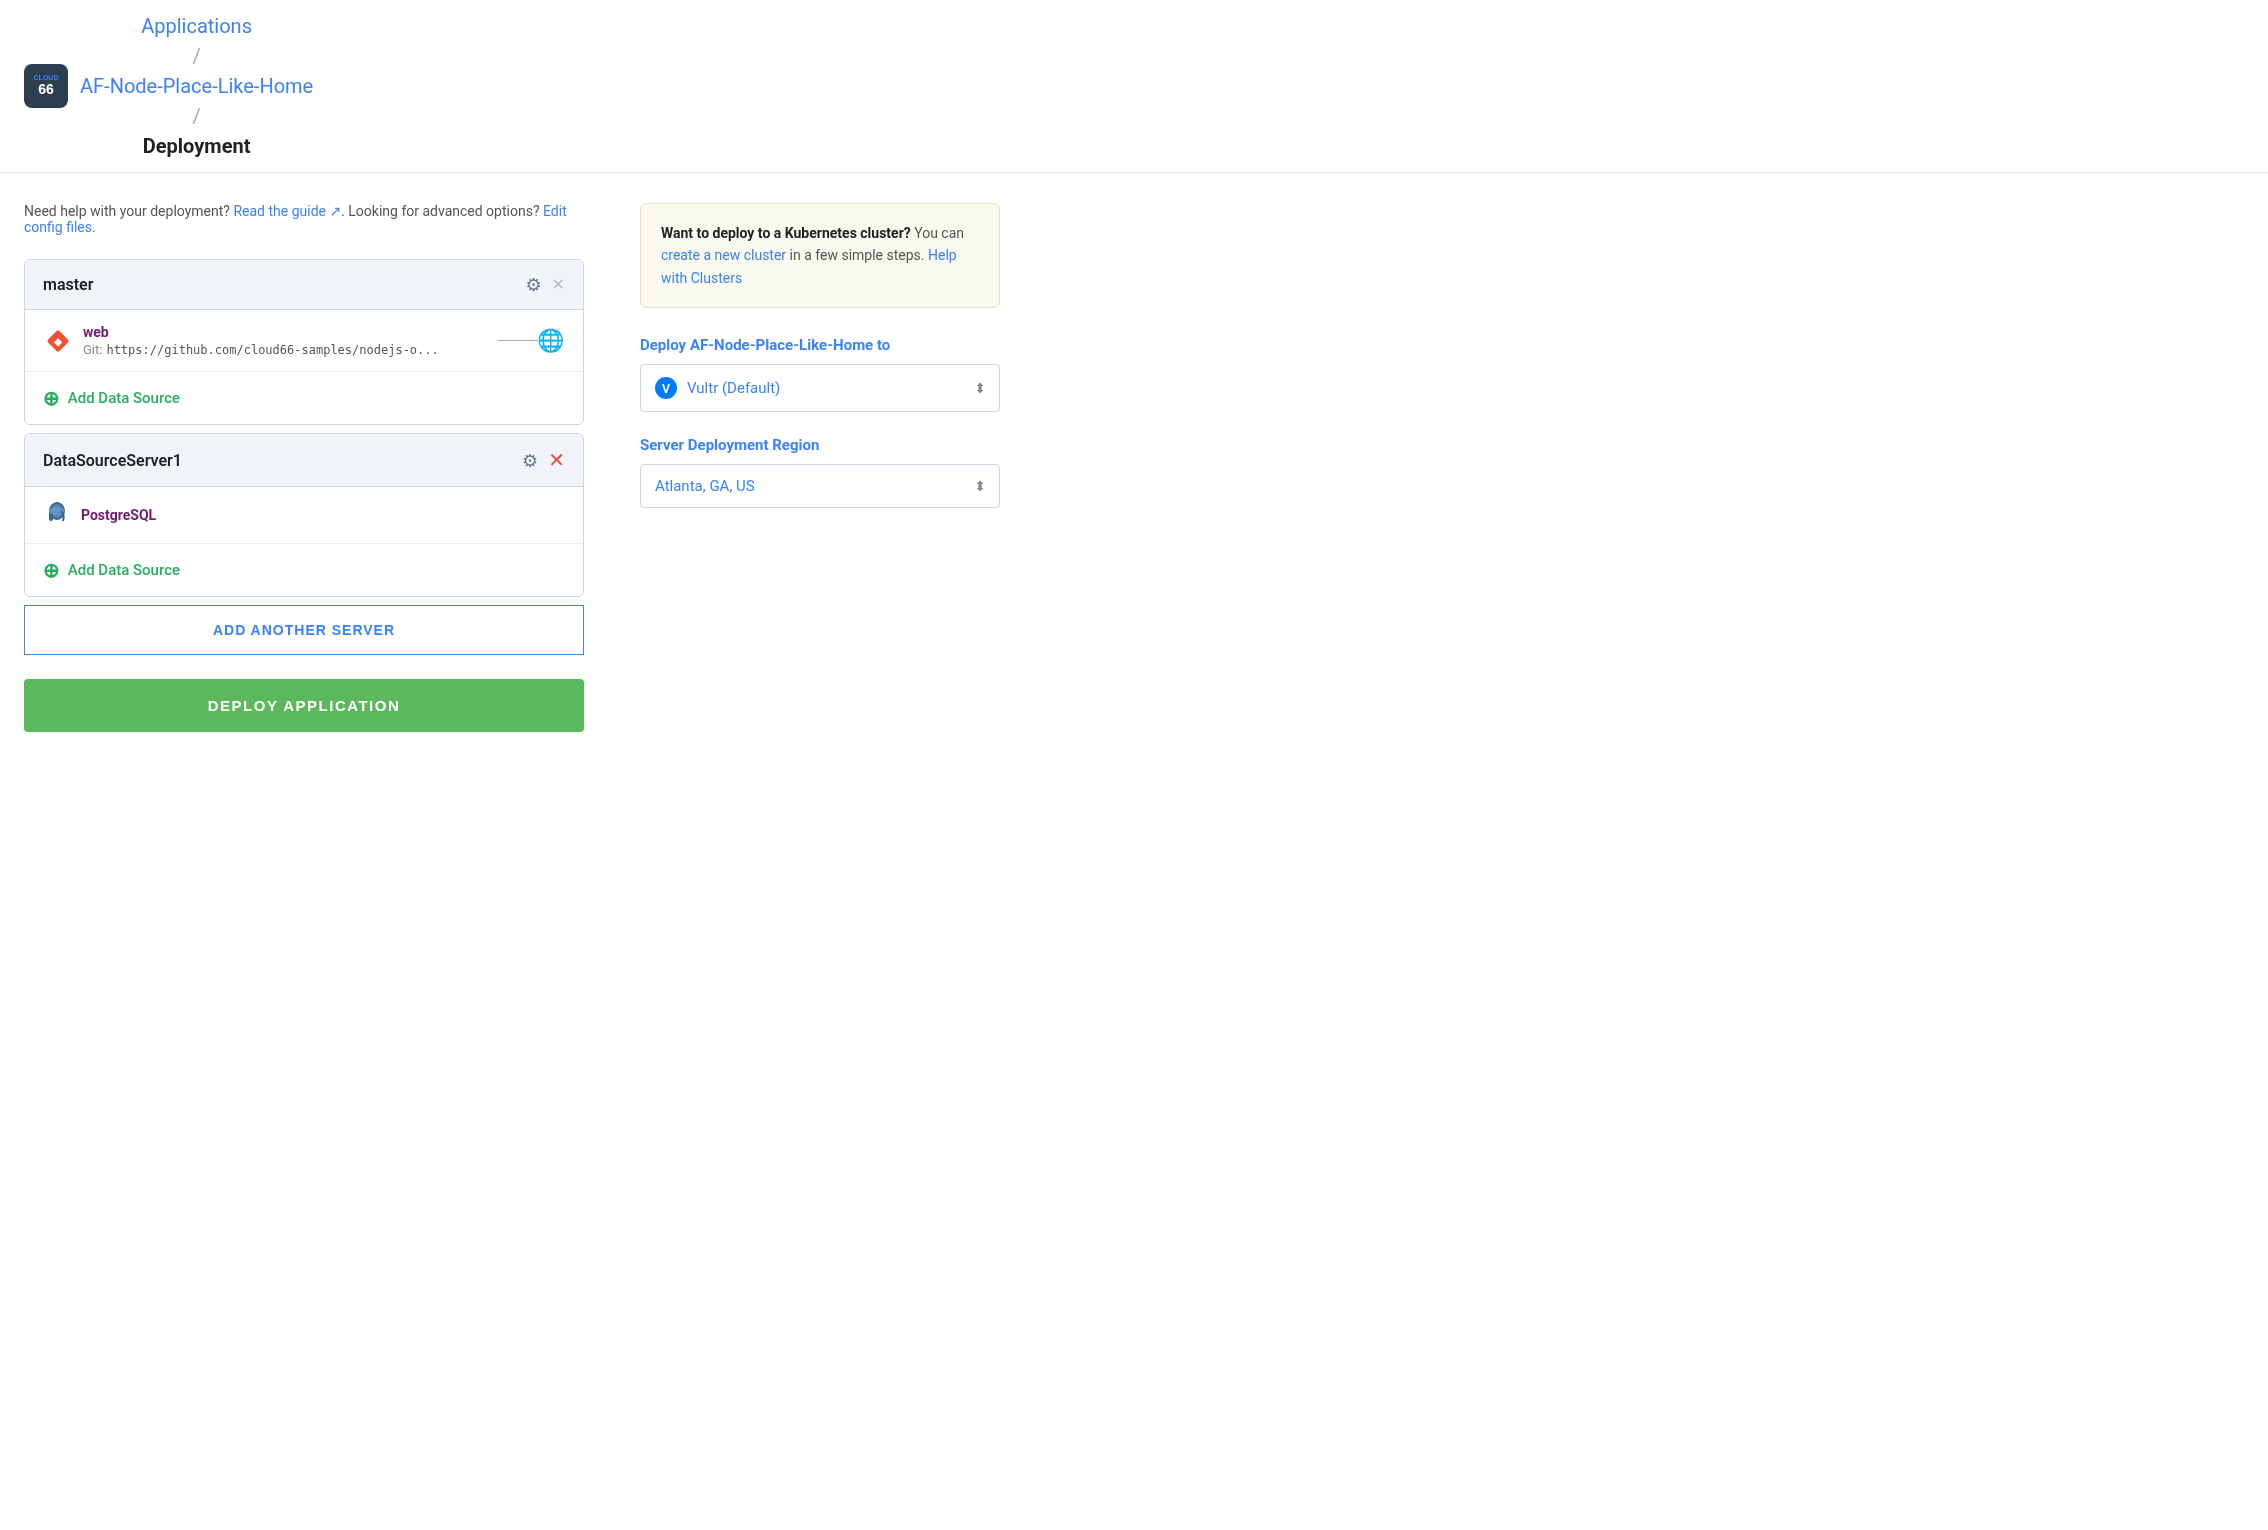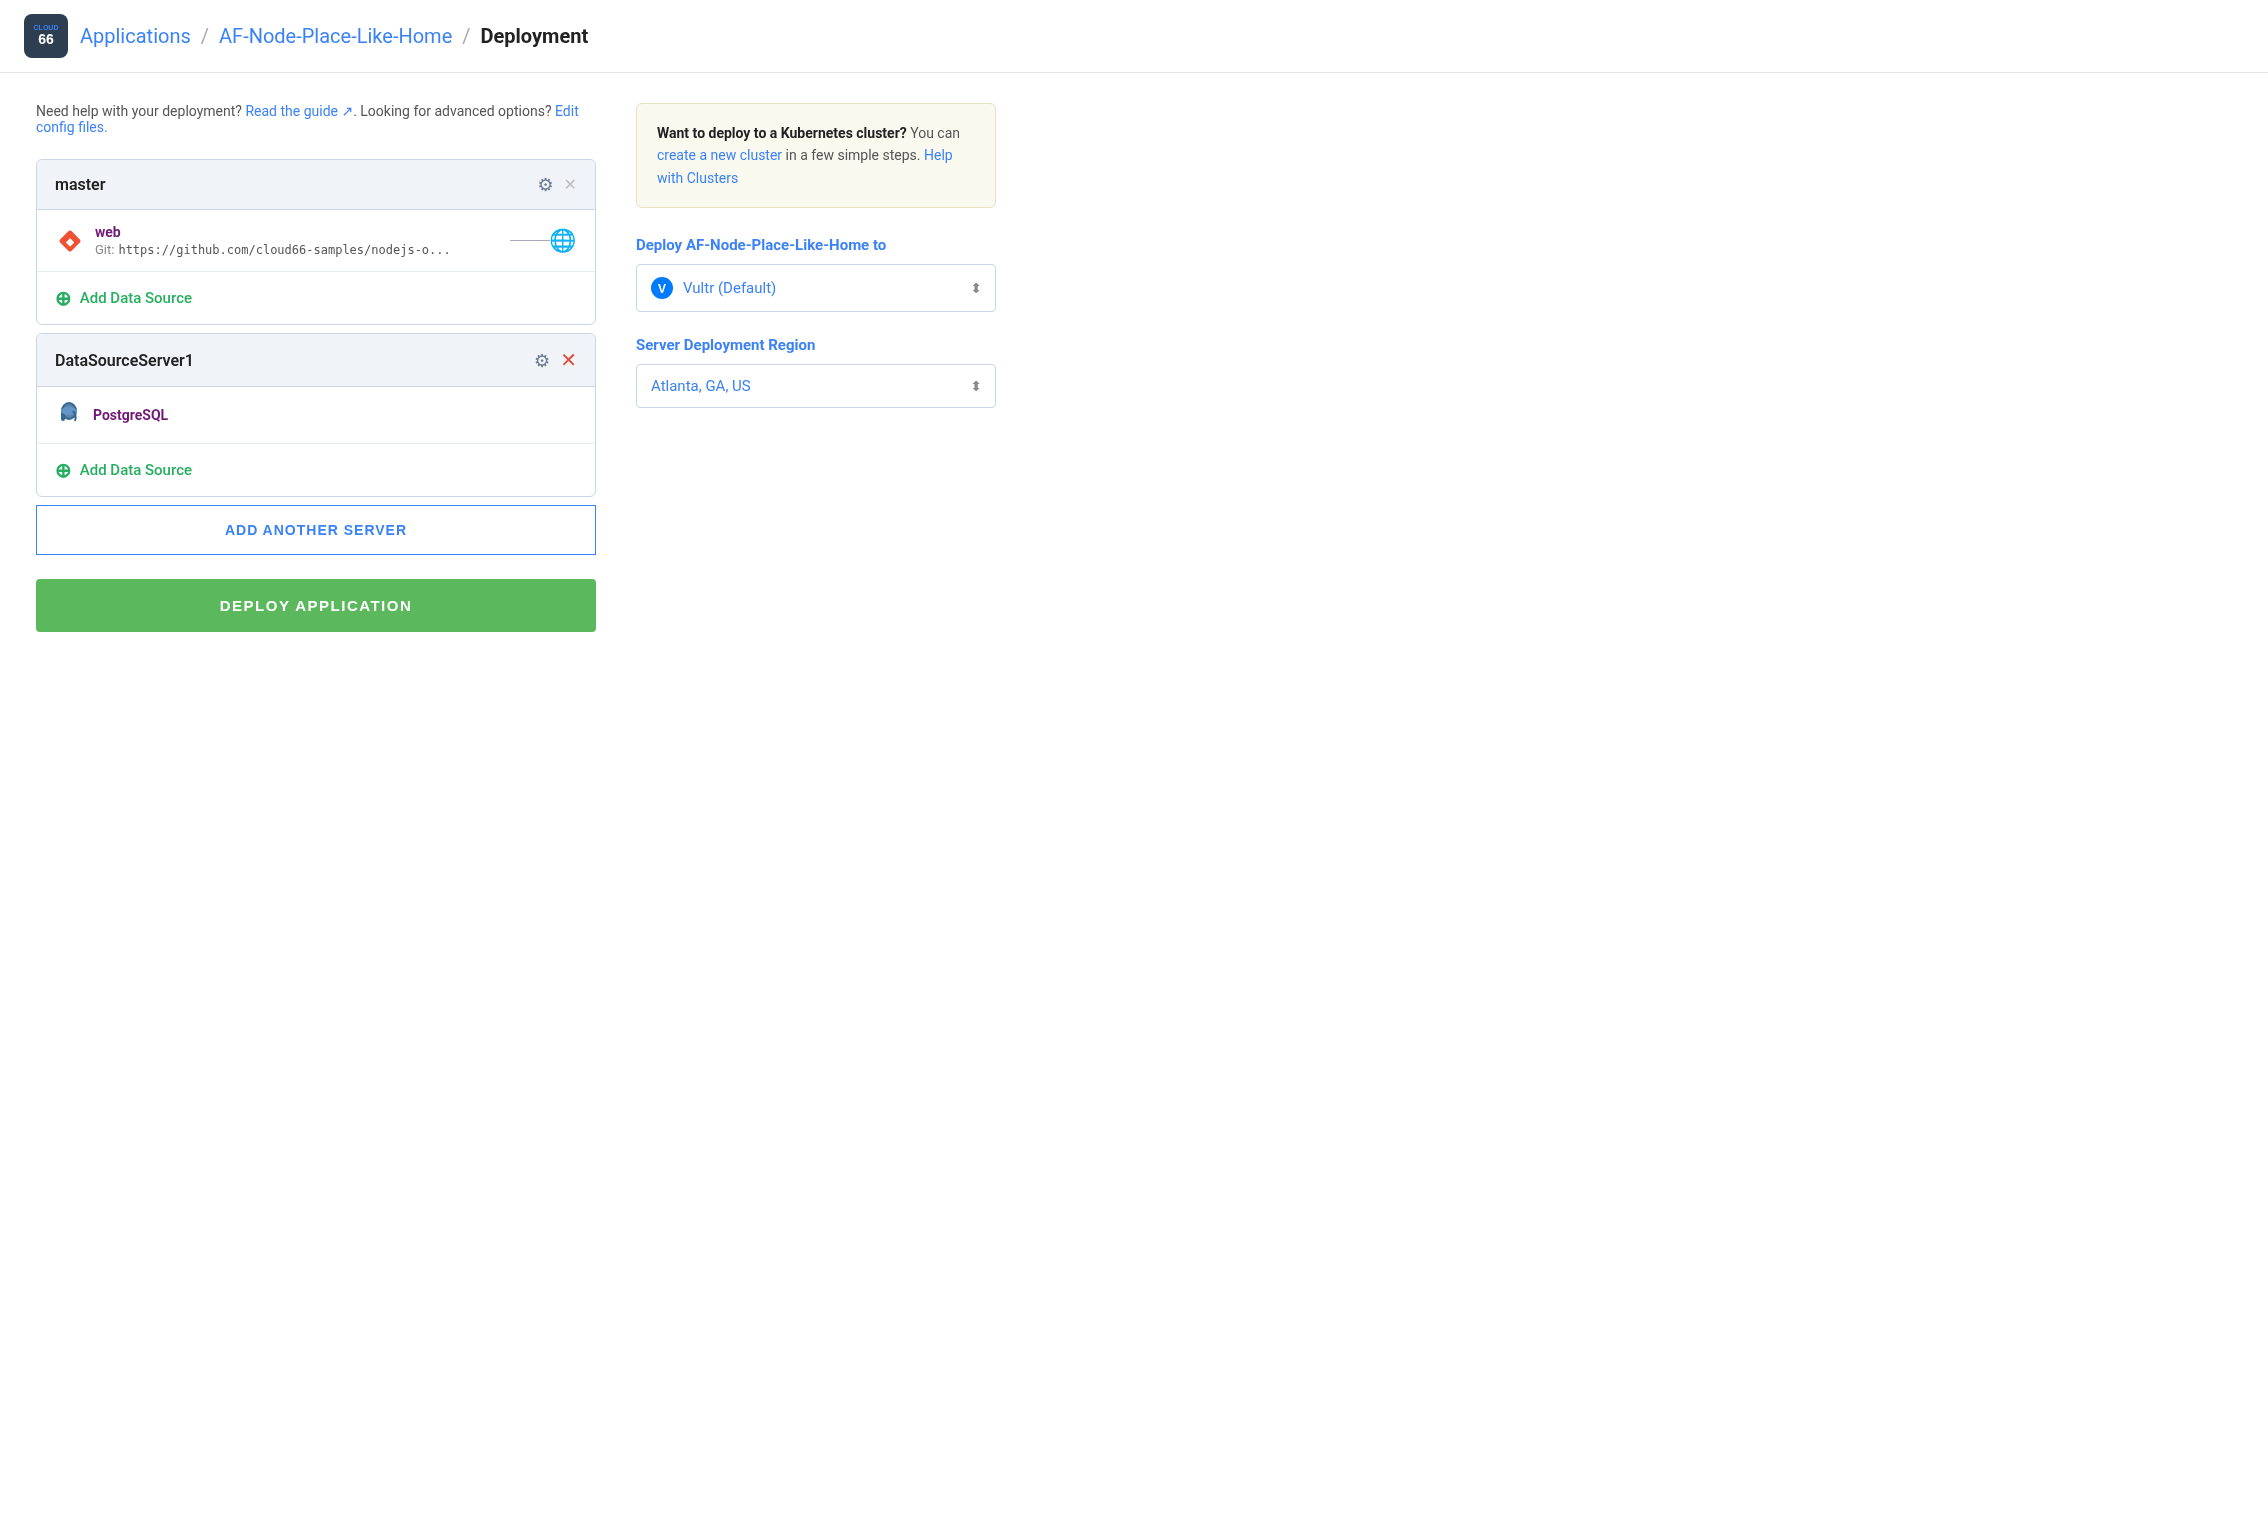--- a/index.html
+++ b/index.html
@@ -19,33 +19,34 @@
       width: 44px;
       height: 44px;
       margin-right: 12px;
       flex-shrink: 0;
     }
     .breadcrumb {
       display: flex;
       align-items: center;
       font-size: 20px;
       gap: 6px;
+      flex-direction: column;
     }
     .breadcrumb a {
       color: #3b82f6;
       text-decoration: none;
     }
     .breadcrumb .current {
       font-weight: 700;
       color: #222;
     }
     .main-content {
       display: flex;
-      padding: 30px 36px;
-      gap: 40px;
+      padding: 30px 24px;
+      gap: 56px;
     }
     .left-panel {
       flex: 1;
       max-width: 560px;
     }
     .right-panel {
       width: 360px;
       flex-shrink: 0;
     }
     .help-text {

